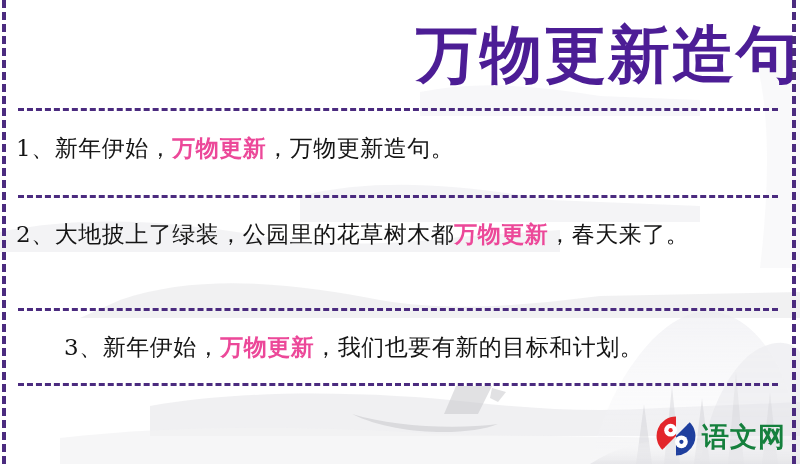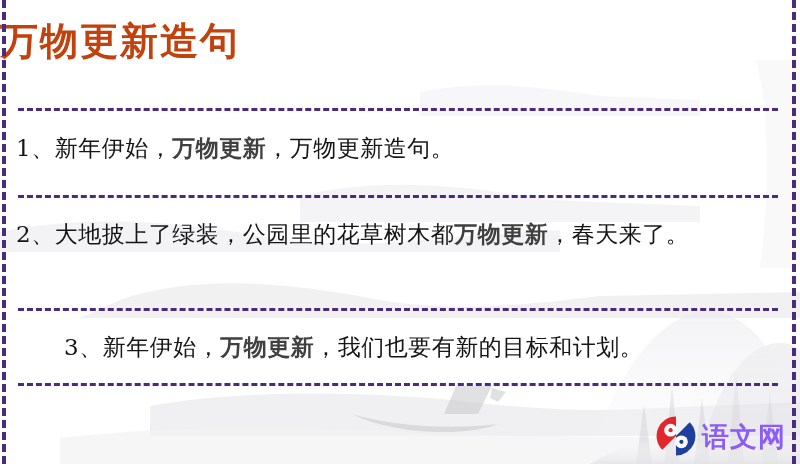--- a/index.html
+++ b/index.html
@@ -48,25 +48,25 @@
     z-index: 2;
     height: 100%;
     box-sizing: border-box;
   }
 
   .title {
     position: absolute;
     top: 18px;
     left: 0;
     right: 0;
-    text-align: left;
-    font-size: 38px;
+    text-align: right;
+    font-size: 62px;
     font-weight: bold;
     letter-spacing: 2px;
-    color: #c2410c;
+    color: #4c1d95;
     font-family: "DejaVu Serif", "Liberation Serif", serif;
     line-height: 1.2;
     white-space: nowrap;
   }
 
   .rule {
     position: absolute;
     left: 18px;
     right: 22px;
     height: 0;
@@ -86,39 +86,39 @@
     line-height: 44px;
     color: #151515;
     font-family: "DejaVu Serif", "Liberation Serif", serif;
     letter-spacing: 0.5px;
   }
   .s1 { top: 126px; }
   .s2 { top: 212px; }
   .s3 { top: 325px; margin-left: 48px; }
 
   .kw {
-    color: #404040;
+    color: #ec4899;
     font-weight: bold;
   }
 
   
   .logo {
     position: absolute;
     right: 14px;
     bottom: 8px;
     display: flex;
     align-items: center;
     gap: 6px;
     z-index: 4;
   }
   .logo-mark { width: 40px; height: 40px; display: block; }
   .logo-text {
     font-size: 27px;
     font-weight: bold;
-    color: #8b5cf6;
+    color: #15803d;
     font-family: "DejaVu Sans", "Liberation Sans", sans-serif;
     letter-spacing: 1px;
     line-height: 1;
   }
 </style>
 </head>
 <body>
 
 <div class="page">
 

